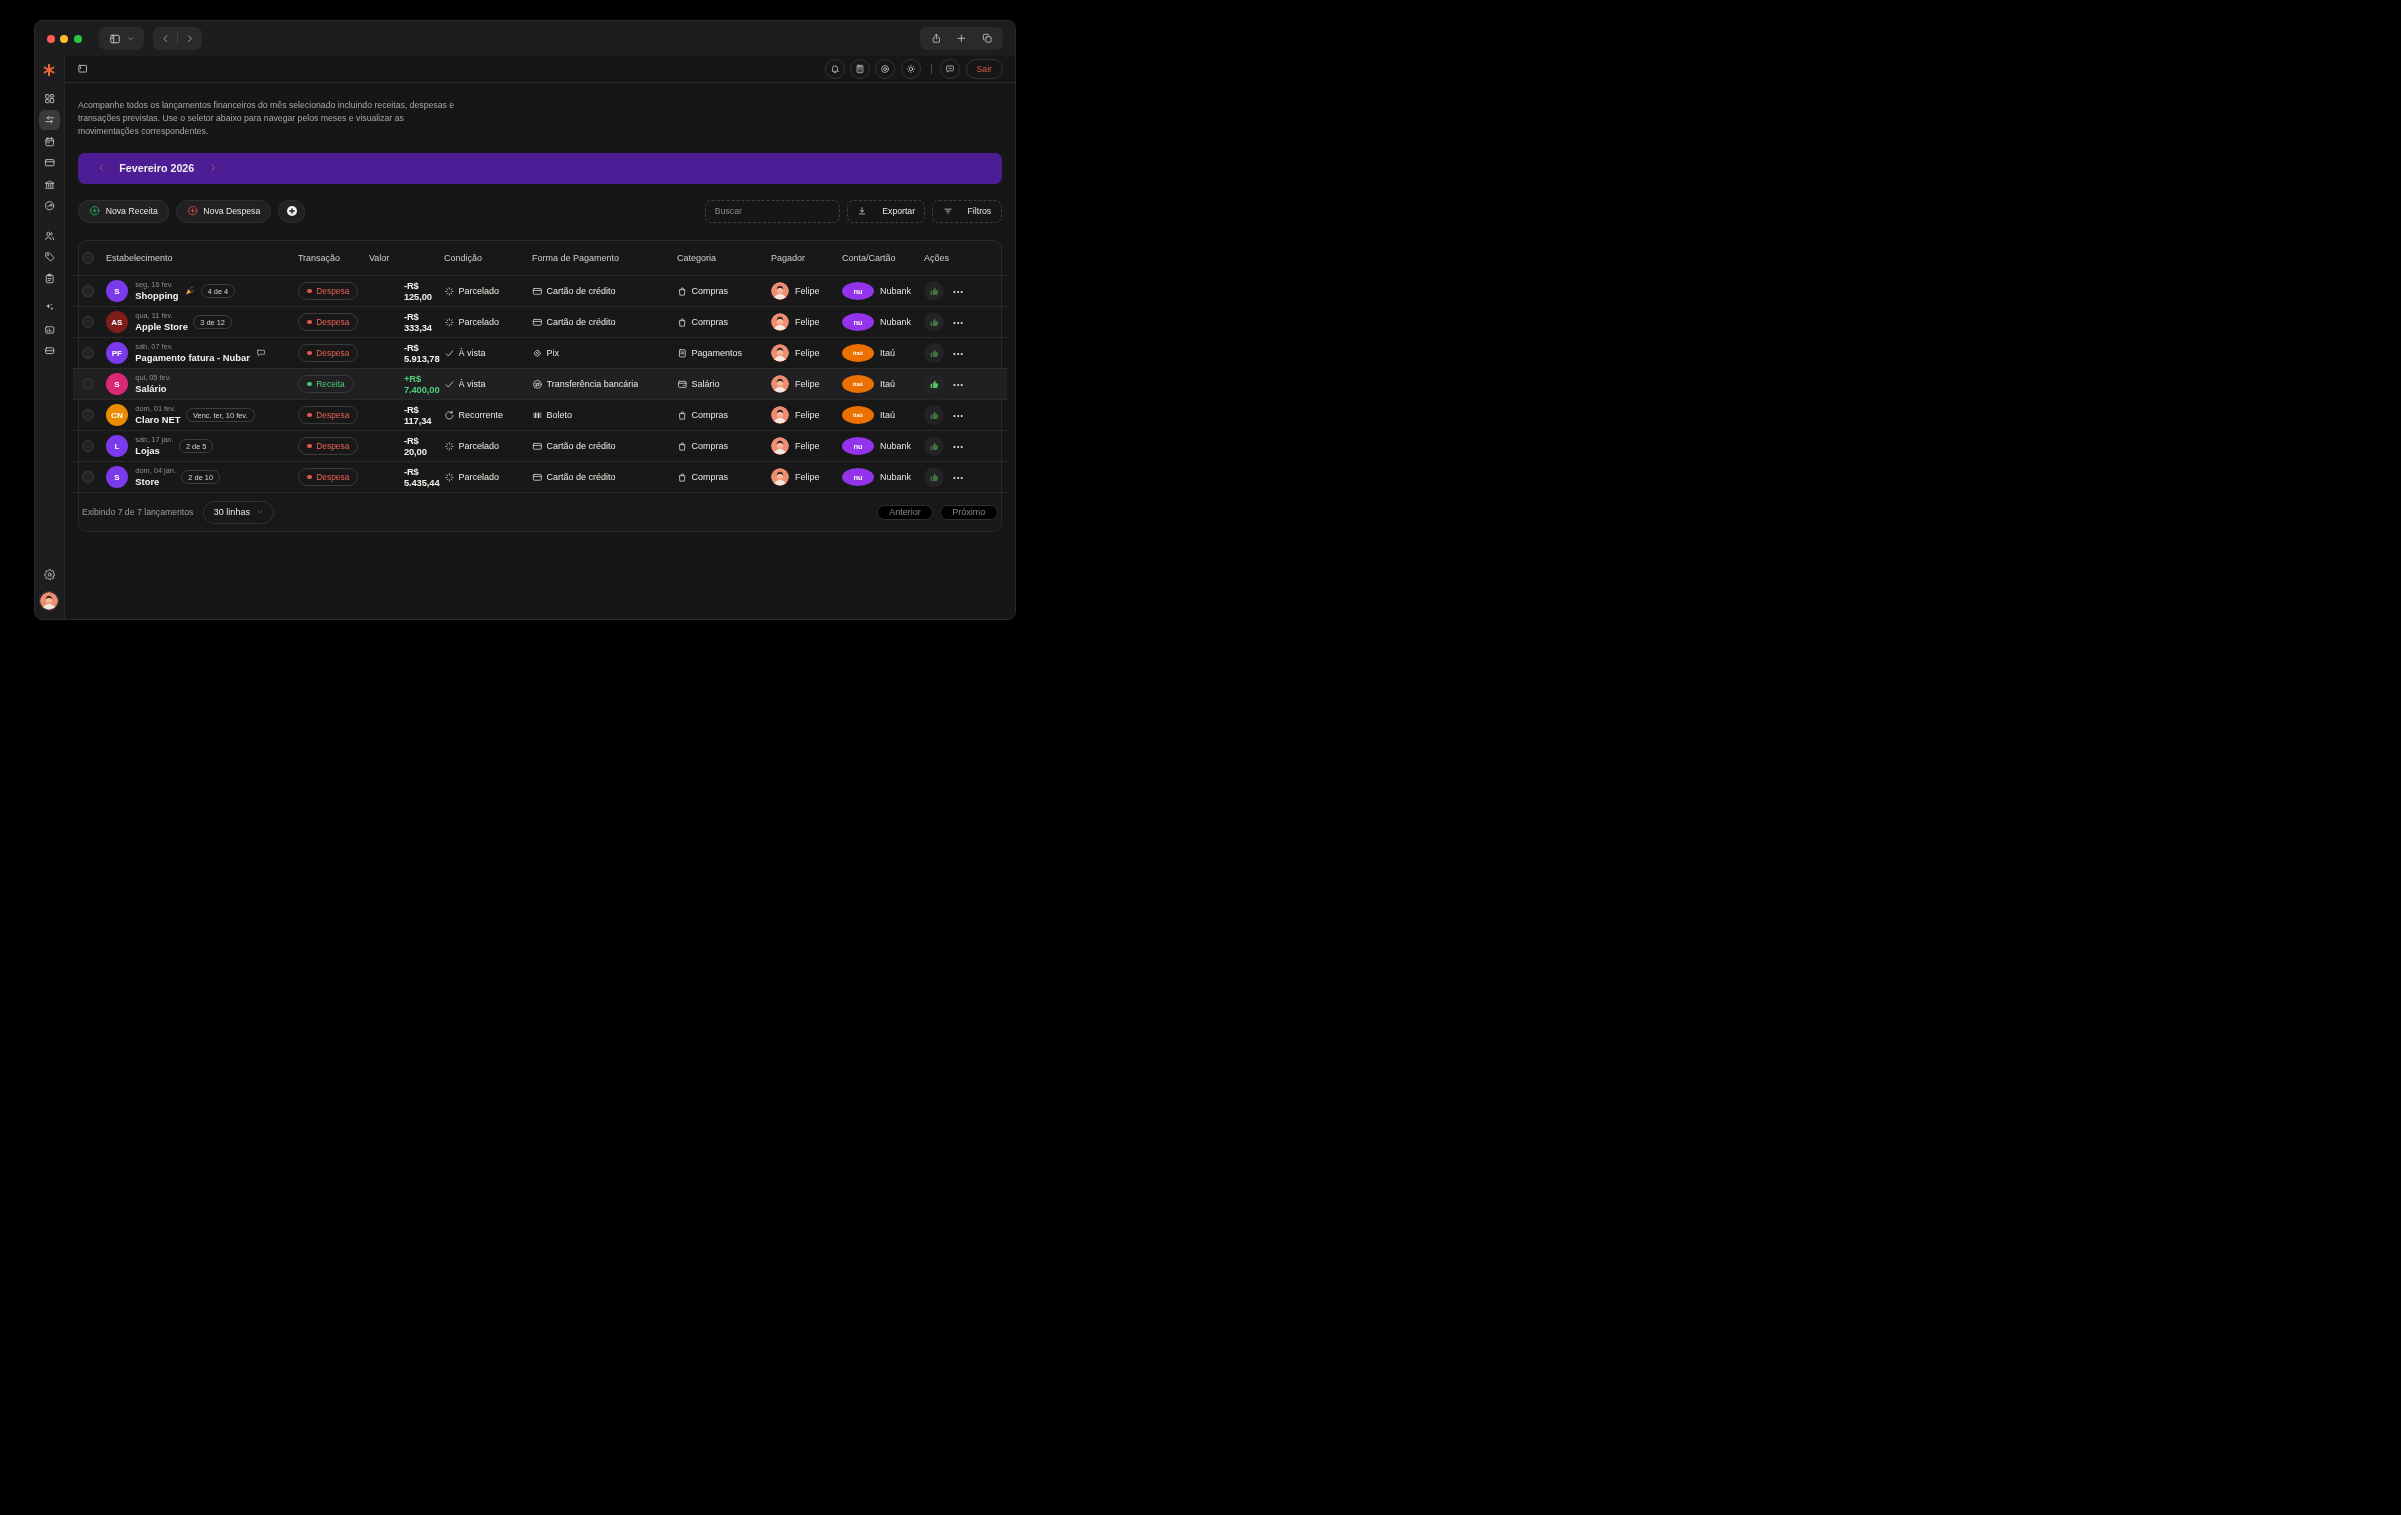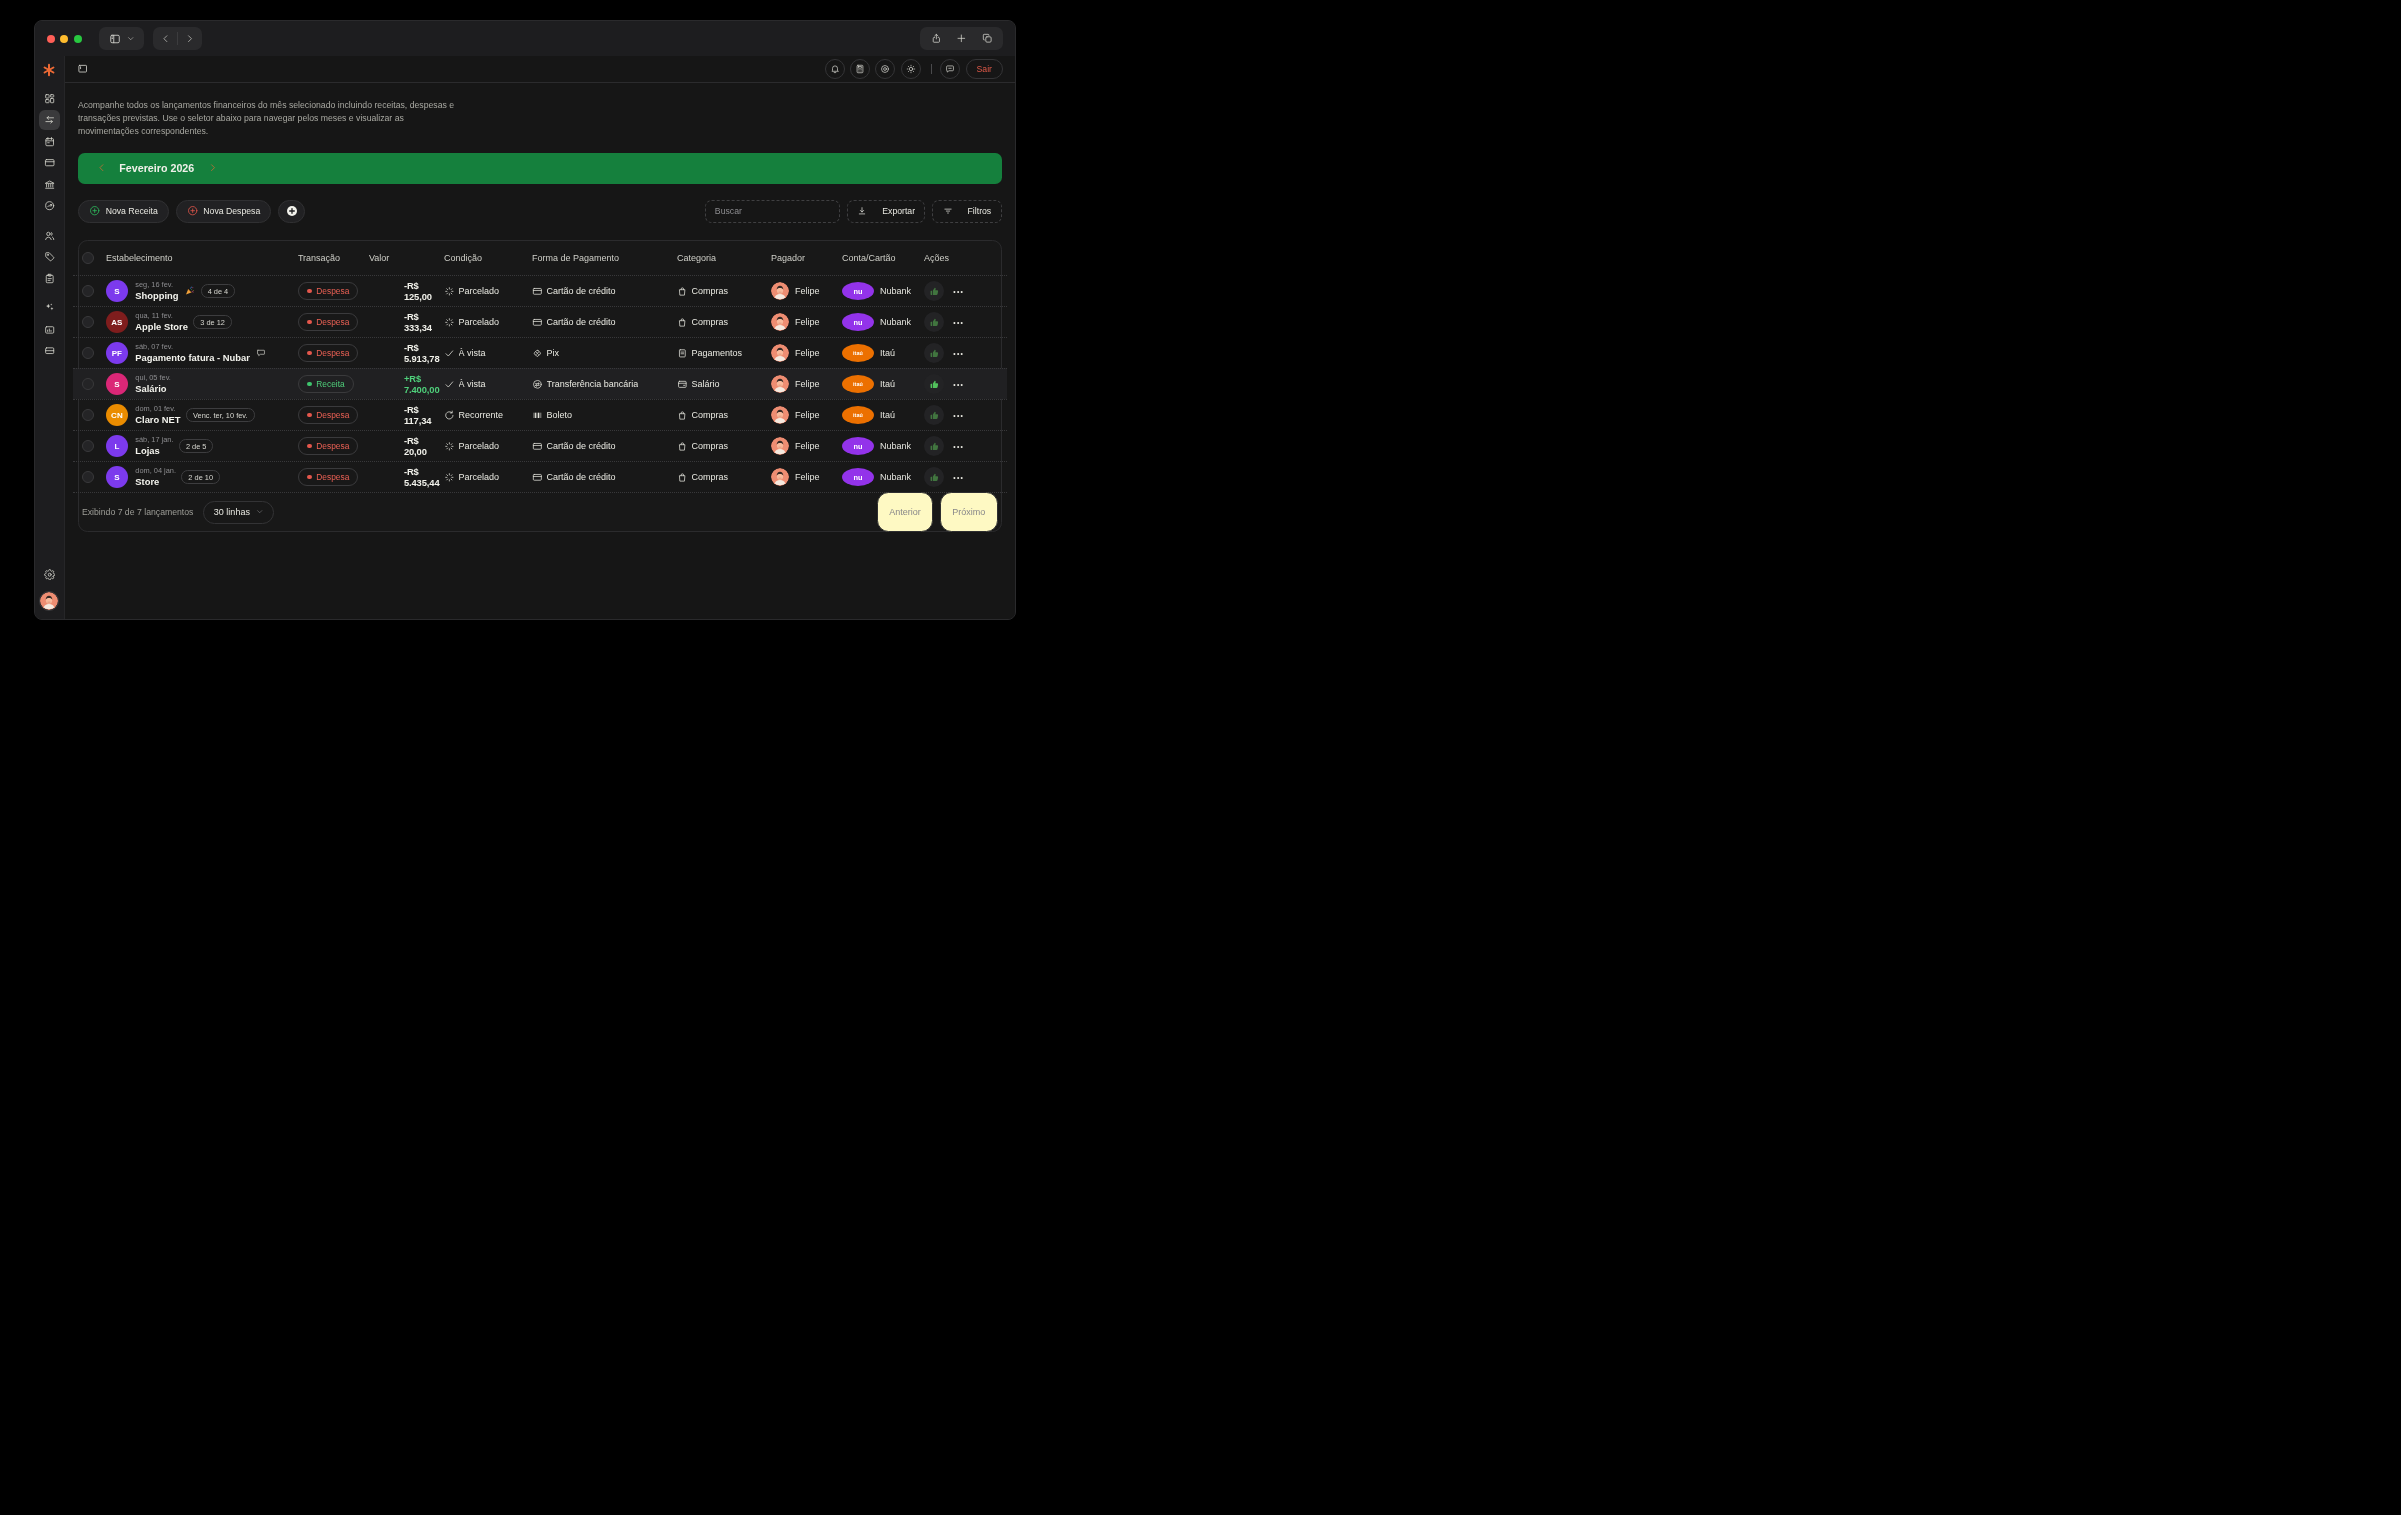--- a/index.html
+++ b/index.html
@@ -42,21 +42,21 @@
   .hdr-btn{width:20px;height:20px;border:0.7px solid #343436;border-radius:50%;display:flex;align-items:center;justify-content:center;color:#d8d8d2;margin-left:5.4px;background:transparent;}
   .hdr-div{width:0.7px;height:10.7px;background:#4a4a4c;margin:0 8px 0 10.7px;}
   .sair-btn{height:20px;padding:0 10px;border:0.7px solid #343436;border-radius:10.7px;color:#de5948;font-size:8.7px;display:flex;align-items:center;background:transparent;margin-left:5.4px;}
 
   
   .content{flex:1;padding:8px 13.4px 0;min-height:0;}
   .page-title{display:flex;align-items:center;gap:6.7px;margin-top:9.4px;color:#f2f2ec;font-size:14px;font-weight:bold;letter-spacing:0.1px;}
   .page-title .ticon{color:#ed6a35}
   .page-desc{margin-top:8px;max-width:379px;color:#a9a9a2;font-size:8.7px;line-height:13px;}
 
-  .month-bar{margin-top:14.7px;height:31px;background:#15803d;border-radius:6.7px;display:flex;align-items:center;padding:0 16px;}
+  .month-bar{margin-top:14.7px;height:31px;background:#4c1d95;border-radius:6.7px;display:flex;align-items:center;padding:0 16px;}
   .month-chev{color:#ed6a35;display:flex;align-items:center;padding:2.7px;}
   .month-label{color:#f0f0ea;font-size:10.7px;font-weight:bold;margin:0 10.7px;}
 
   .toolbar{margin-top:16px;display:flex;align-items:center;}
   .btn{height:23px;border-radius:11.4px;background:#212123;border:0.7px solid #303032;display:flex;align-items:center;gap:5.4px;padding:0 10px;font-size:8.7px;color:#e9e9e2;}
   .btn + .btn{margin-left:6.7px;}
   .btn .bicon{display:flex}
   .btn.quick{padding:0 6.7px;color:#f2f2ec;}
   .green-i{color:#2fbe5f}.red-i{color:#e4574c}
   .search-input{margin-left:auto;width:135px;height:23px;background:transparent;border:0.7px dashed #3f3f41;border-radius:6.7px;color:#e9e9e2;font-size:8.7px;padding:0 8.7px;font-family:"Liberation Sans",sans-serif;}
@@ -93,21 +93,21 @@
   .bank-logo.nubank{background:#9333ea;font-size:7.4px;}
   .bank-logo.itau{background:#ec7000;font-size:5.4px;}
   .thumb{width:20px;height:20px;border-radius:50%;background:#232325;display:flex;align-items:center;justify-content:center;color:#41753f;}
   .t-row.hl .thumb{color:#52c15c;}
   .dots{color:#ececе6;color:#ececE6;margin-left:9.4px;font-size:6.7px;letter-spacing:1.3px;color:#eaeae2;}
 
   .t-footer{display:flex;align-items:center;height:39px;border-top:1.3px dotted #38383a;color:#9d9d97;font-size:8.7px;margin:0 -9.4px;padding:0 9.4px;}
   .rows-select{margin-left:9.4px;height:23px;border:0.7px solid #333335;border-radius:11.4px;display:flex;align-items:center;gap:6px;padding:0 10px;color:#e9e9e2;background:transparent;font-size:9px;}
   .rows-select .chev{color:#8d8d90;display:flex}
   .pg-btns{margin-left:auto;display:flex;gap:6.7px;}
-  .pg-btn{height:40px;border:0.7px solid #2e2e30;background:#fef9c3;color:#87878a;border-radius:11.4px;padding:0 11.4px;font-size:9px;display:flex;align-items:center;}
+  .pg-btn{height:15px;border:0.7px solid #2e2e30;background:#000000;color:#87878a;border-radius:11.4px;padding:0 11.4px;font-size:9px;display:flex;align-items:center;}
 </style>
 </head>
 <body>
 
 <div class="window">
 
   <div class="titlebar">
     <div class="lights">
       <span class="light red"></span>
       <span class="light yellow"></span>

